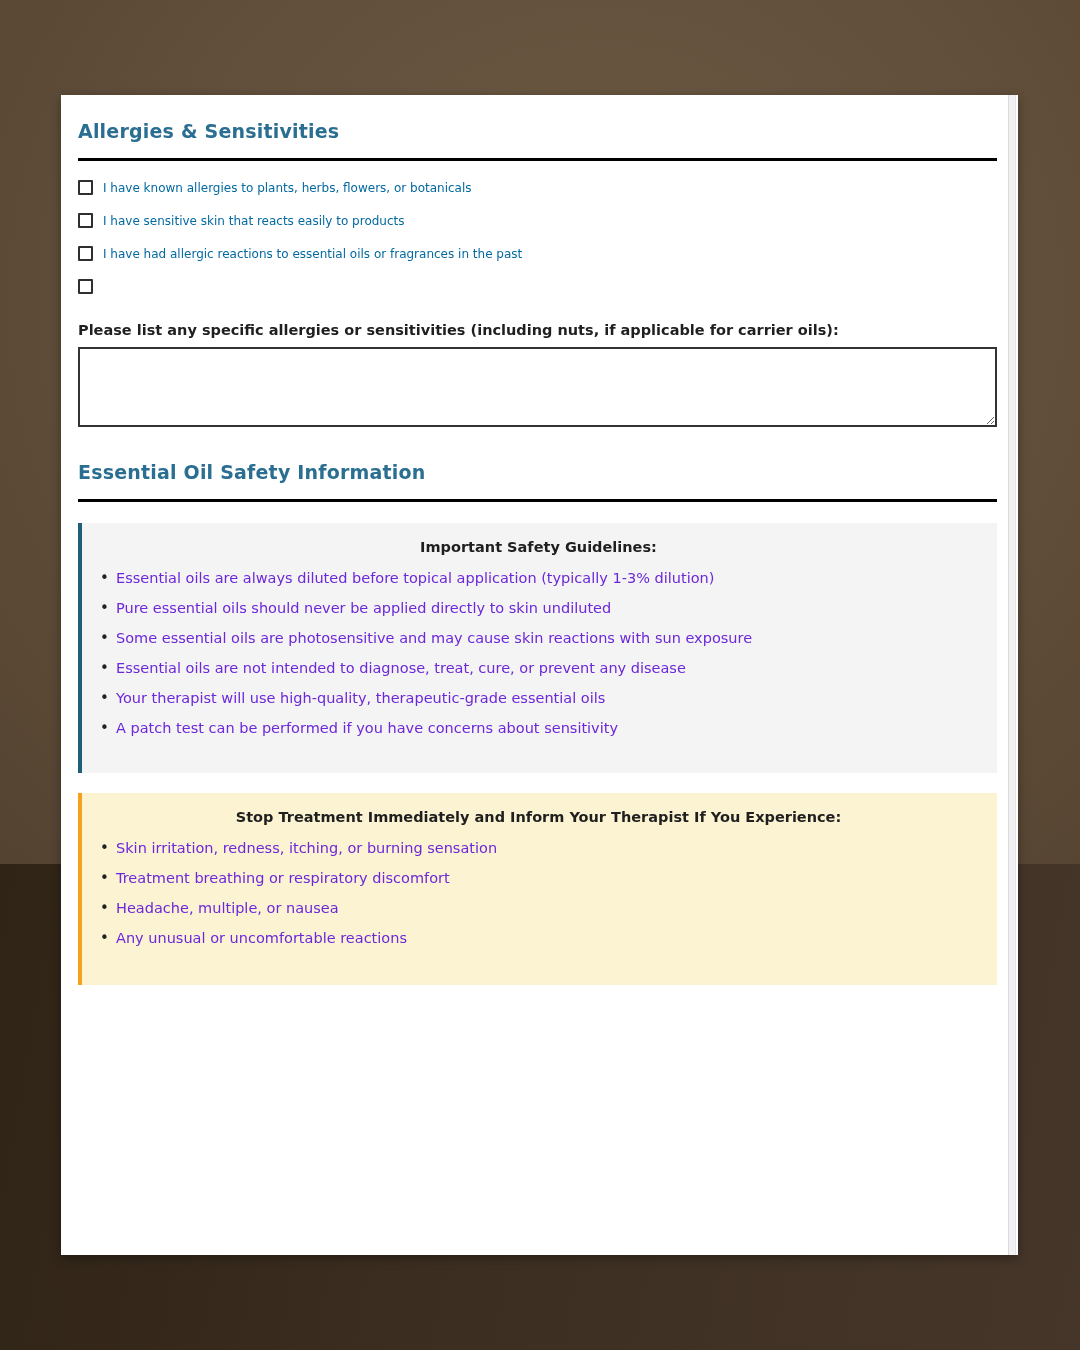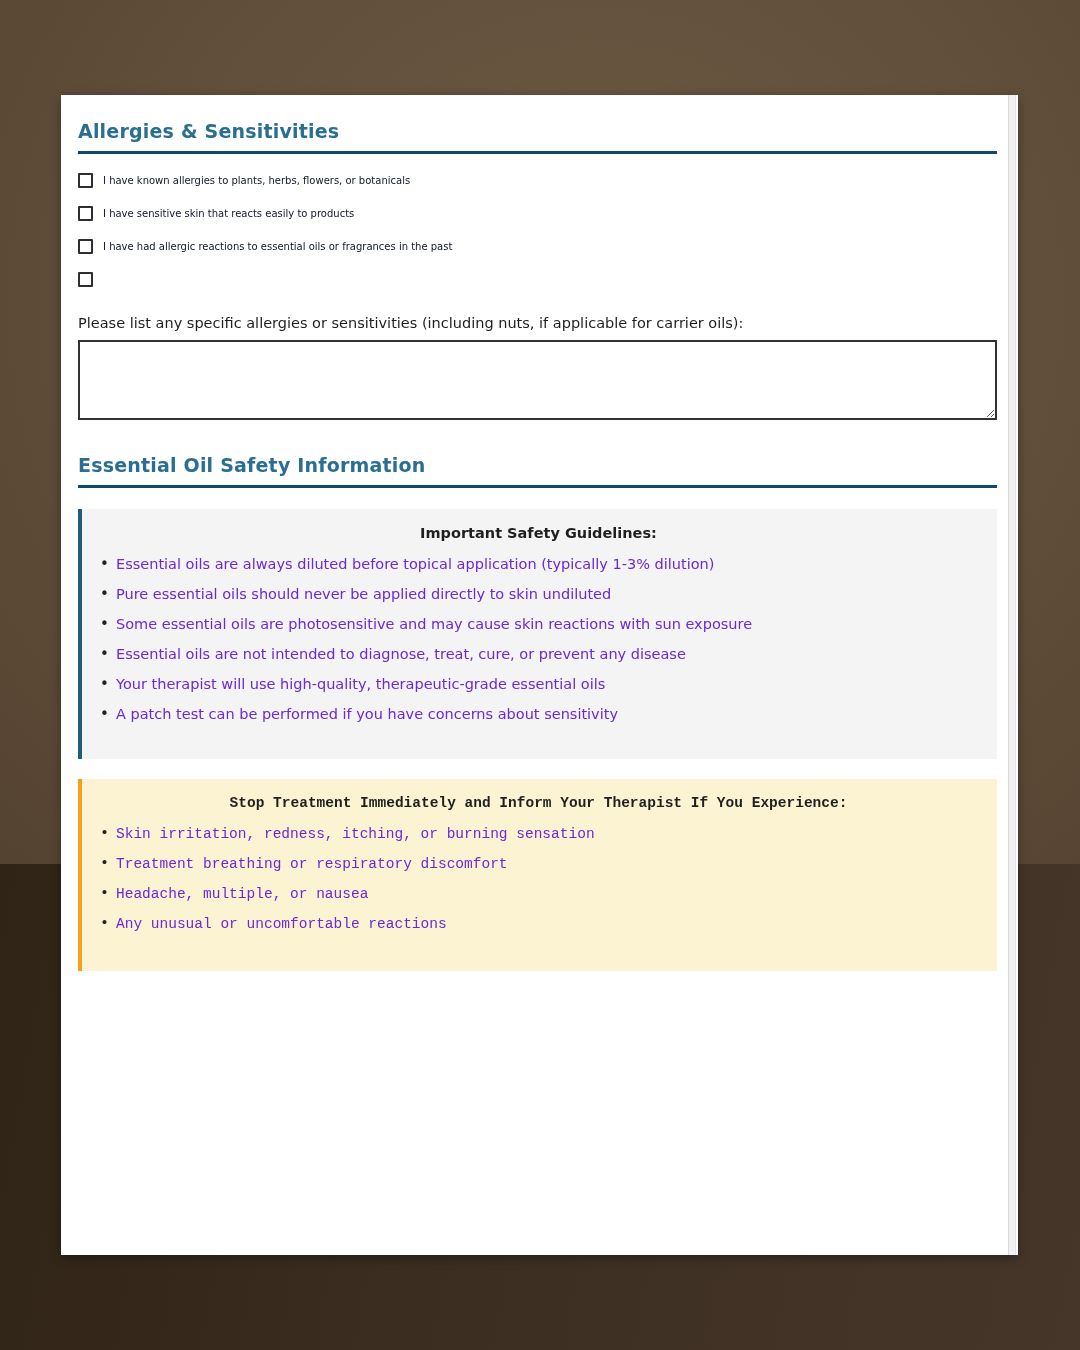--- a/index.html
+++ b/index.html
@@ -33,46 +33,46 @@
   }
   .card-content {
     position: absolute; left: 17px; top: 0; width: 919px;
     padding-top: 25px;
   }
   .section-title {
     font-size: 19px;
     font-weight: bold;
     color: #2a6e91;
     letter-spacing: 0.2px;
-    padding-bottom: 9px;
-    border-bottom: 3px solid #0c4a6e;
+    padding-bottom: 16px;
+    border-bottom: 3px solid #000000;
   }
   .checkbox-group { margin-top: 19px; }
   .checkbox-row {
     display: flex; align-items: center;
     margin-bottom: 18px;
   }
   .checkbox-row input[type="checkbox"] {
     appearance: none; -webkit-appearance: none;
     width: 15px; height: 15px;
     border: 2px solid #2f2f2f;
     border-radius: 1px;
     background: #ffffff;
     margin-right: 10px;
     flex: 0 0 auto;
   }
   .checkbox-row label {
-    font-size: 10px;
-    color: #0f172a;
+    font-size: 12px;
+    color: #0369a1;
   }
   .field-label {
     display: block;
     margin-top: 28px;
     font-size: 14.5px;
-    font-weight: normal;
+    font-weight: bold;
     color: #1f1f1f;
   }
   .allergy-textarea {
     display: block;
     margin-top: 9px;
     width: 100%;
     height: 80px;
     border: 2px solid #333333;
     background: #ffffff;
     resize: both;
@@ -86,21 +86,20 @@
     margin-top: 21px;
     background: #f4f4f4;
     border-left: 4px solid #1f5d7a;
     padding: 16px 16px 24px 14px;
   }
   .warning-box {
     margin-top: 20px;
     background: #fcf3d2;
     border-left: 4px solid #f5a11d;
     padding: 16px 16px 26px 14px;
-    font-family: Liberation Mono, monospace;
   }
   .box-title {
     font-size: 14.5px;
     font-weight: bold;
     color: #1f1f1f;
     text-align: center;
   }
   .bullet-list {
     list-style: none;
     margin-top: 14px;

